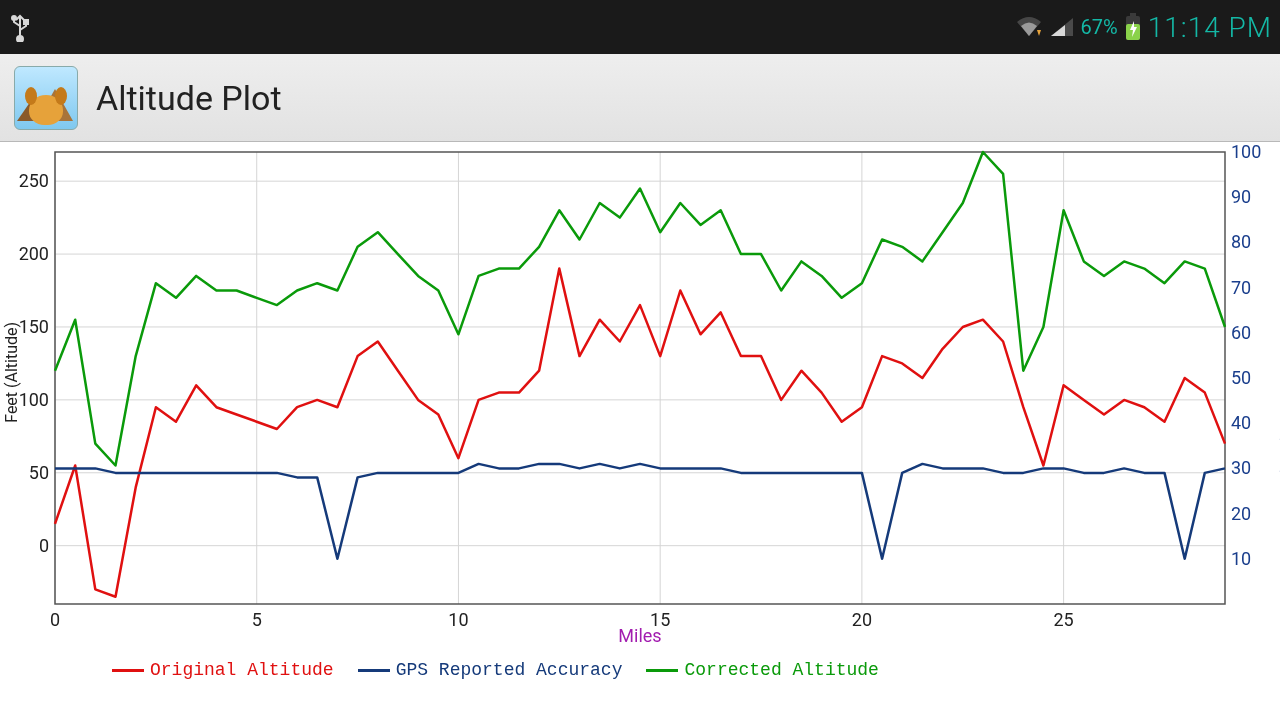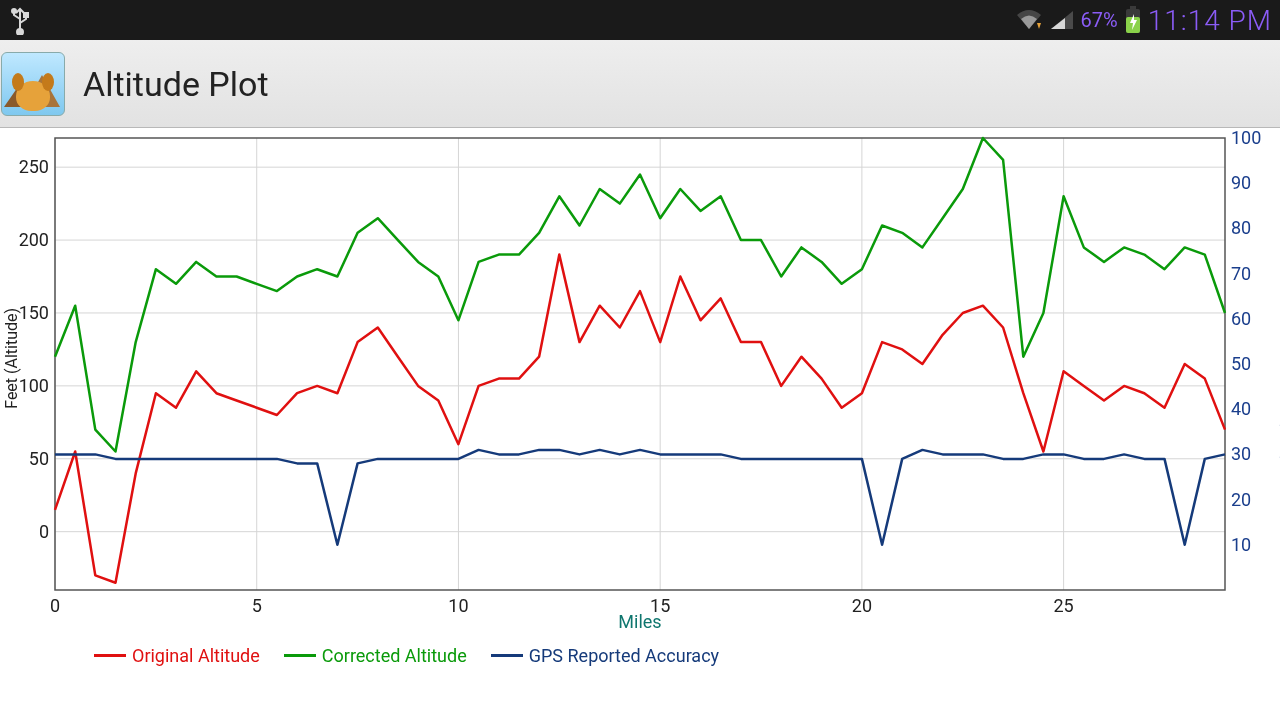--- a/index.html
+++ b/index.html
@@ -1,39 +1,39 @@
 <!DOCTYPE html>
 <html><head>
 <meta charset="utf-8">
 <style>
   * { box-sizing: border-box; margin: 0; padding: 0; }
   html, body { width: 1280px; height: 720px; font-family: Roboto, Arial, sans-serif; background: #fff; overflow: hidden; }
   
-  .statusbar { height: 40px; background: #1a1a1a; color: #8b5cf6; display: flex; align-items: center; justify-content: space-between; padding: 0 8px; font-size: 22px; }
+  .statusbar { height: 54px; background: #1a1a1a; color: #14b8a6; display: flex; align-items: center; justify-content: space-between; padding: 0 8px; font-size: 22px; }
   .sb-left, .sb-right { display: flex; align-items: center; gap: 8px; }
   .sb-right { gap: 6px; }
   .sb-time { font-size: 28px; font-weight: 300; letter-spacing: 1px; }
   .sb-batt { font-size: 20px; }
   .usb-icon svg, .wifi-icon svg, .signal-icon svg, .batt-icon svg { display:block; }
   
-  .actionbar { height: 88px; background: linear-gradient(#eeeeee,#e2e2e2); border-bottom: 1px solid #b8b8b8; display: flex; align-items: center; padding: 0 1px; gap: 18px; }
+  .actionbar { height: 88px; background: linear-gradient(#eeeeee,#e2e2e2); border-bottom: 1px solid #b8b8b8; display: flex; align-items: center; padding: 0 14px; gap: 18px; }
   .appicon { width: 64px; height: 64px; border-radius: 6px; background: linear-gradient(#bfe8ff,#7fc8ef); position: relative; overflow: hidden; border:1px solid #8aa; }
   .appicon .mtn { position:absolute; bottom:8px; left:2px; width:0; height:0; border-left:18px solid transparent; border-right:18px solid transparent; border-bottom:26px solid #8a5a2a; }
   .appicon .mtn2 { left:22px; border-bottom-color:#a8743a; border-bottom-width:32px; }
   .appicon .dog { position:absolute; bottom:4px; left:14px; width:34px; height:30px; background:#e6a23a; border-radius:50% 50% 45% 45%; }
   .appicon .dog::before { content:""; position:absolute; top:-8px; left:-4px; width:12px; height:18px; background:#c47a1a; border-radius:50%; }
   .appicon .dog::after { content:""; position:absolute; top:-8px; right:-4px; width:12px; height:18px; background:#c47a1a; border-radius:50%; }
   .title { font-size: 34px; color:#222; font-weight:400; }
   
   .chartwrap { position: relative; width: 1280px; height: calc(720px - 40px - 88px); background:#fff; }
   svg.chart { position:absolute; inset:0; }
   .axis-label-left { position:absolute; left:2px; top:50%; transform: translateY(-80%) rotate(-90deg); transform-origin: left top; font-size:16px; color:#222; }
   .axis-label-right { position:absolute; right:2px; top:50%; transform: translateY(-20%) rotate(-90deg); transform-origin: right top; font-size:16px; color:#1a3e8c; }
-  .axis-label-bottom { position:absolute; bottom:88px; left:50%; transform:translateX(-50%); font-size:18px; color:#0f766e; }
-  .legend { position:absolute; bottom:54px; left:94px; display:flex; gap:24px; font-size:18px; align-items:center; }
+  .axis-label-bottom { position:absolute; bottom:88px; left:50%; transform:translateX(-50%); font-size:18px; color:#a21caf; }
+  .legend { position:absolute; bottom:54px; left:112px; display:flex; gap:24px; font-size:18px; align-items:center;font-family:Liberation Mono, monospace; }
   .leg-item { display:flex; align-items:center; gap:6px; }
   .leg-swatch { width:32px; height:0; border-top:3px solid; }
   .leg-red { color:#e01010; } .leg-red .leg-swatch{ border-color:#e01010;}
   .leg-green { color:#0a9a0a; } .leg-green .leg-swatch{ border-color:#0a9a0a;}
   .leg-navy { color:#153a7a; } .leg-navy .leg-swatch{ border-color:#153a7a;}
   
   .zoompill { position:absolute; right:10px; bottom:10px; width:300px; height:60px; background:#bdbdbd; border-radius:30px; display:flex; align-items:center; justify-content:space-around; box-shadow: 0 1px 2px rgba(0,0,0,.3); }
   .zoombtn { width:34px; height:34px; display:flex; align-items:center; justify-content:center; cursor:pointer; }
   .zoombtn svg { display:block; }
   .tick-text { font-size:18px; fill:#222; }
@@ -140,23 +140,23 @@
 
   <div class="axis-label-left">Feet (Altitude)</div>
   <div class="axis-label-right">Feet(GPS)</div>
   <div class="axis-label-bottom">Miles</div>
 
   <div class="legend">
     <div class="leg-item leg-red">
       <span class="leg-swatch"></span>
         <span>Original Altitude</span>
     </div>
+    <div class="leg-item leg-navy">
+      <span class="leg-swatch"></span>
+        <span>GPS Reported Accuracy</span>
+    </div>
     <div class="leg-item leg-green">
       <span class="leg-swatch"></span>
         <span>Corrected Altitude</span>
-    </div>
-    <div class="leg-item leg-navy">
-      <span class="leg-swatch"></span>
-        <span>GPS Reported Accuracy</span>
     </div>
   </div>
 
 </div>
 
 </body></html>

